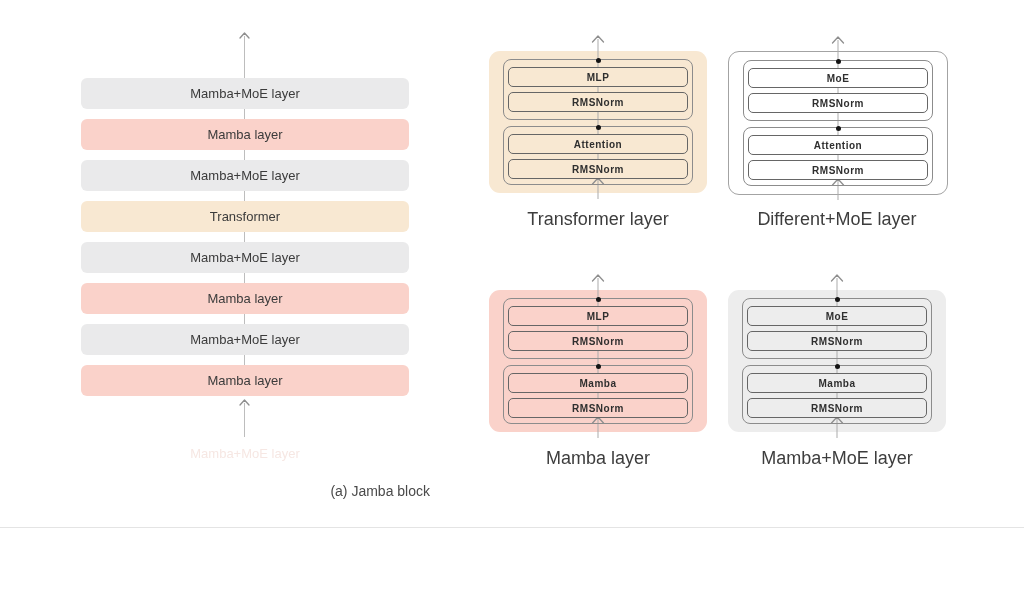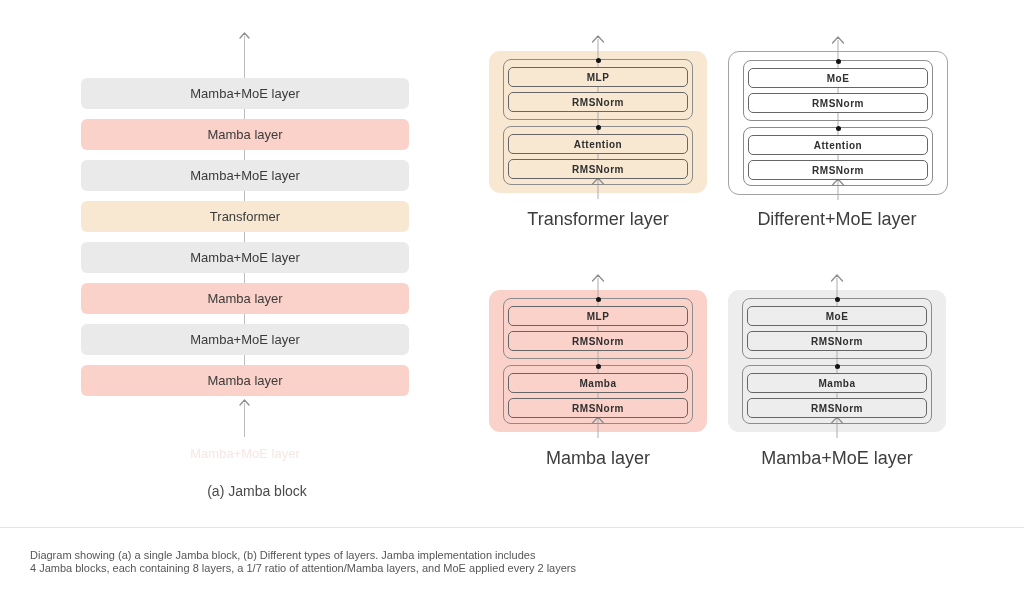--- a/index.html
+++ b/index.html
@@ -87,21 +87,21 @@
     </div>
   <div class="stack-box bg-gray" style="top:324px;">
       <span>Mamba+MoE layer</span>
     </div>
   <div class="stack-box bg-pink" style="top:365px;">
       <span>Mamba layer</span>
     </div>
 
   <div class="faded-label">Mamba+MoE layer</div>
 
-  <div class="sub-caption" style="left:107px;top:483px;width:300px;">(a) Jamba block</div>
+  <div class="sub-caption" style="left:130px;top:483px;width:300px;text-align:right;">(a) Jamba block</div>
 
   <div class="panel bg-tan" style="left:489px;top:51px;">
     <svg class="flow" width="218" height="200" viewBox="0 0 218 200">
       <line class="cline" x1="109" y1="12" x2="109" y2="172"></line>
       <polyline class="ahead" points="103.5,15 109,9 114.5,15"></polyline>
       <polyline class="ahead" points="103.5,157 109,151 114.5,157"></polyline>
     </svg>
     <div class="group" style="top:8px;height:61px;"></div>
     <div class="group" style="top:75px;height:59px;"></div>
     <div class="ibox" style="top:16px;">
@@ -191,18 +191,14 @@
     <div class="ibox" style="top:108px;">
         <span>RMSNorm</span>
       </div>
     <div class="dot" style="top:6.5px;"></div>
     <div class="dot" style="top:73.5px;"></div>
   </div>
   <div class="panel-caption" style="left:728px;top:448px;">Mamba+MoE layer</div>
 
 
   <div class="divider"></div>
-  <div class="footer">
-    <div>Diagram showing (a) a single Jamba block, (b) Different types of layers. Jamba implementation includes</div>
-    <div>4 Jamba blocks, each containing 8 layers, a 1/7 ratio of attention/Mamba layers, and MoE applied every 2 layers</div>
-  </div>
 
 </div>
 
 </body></html>

